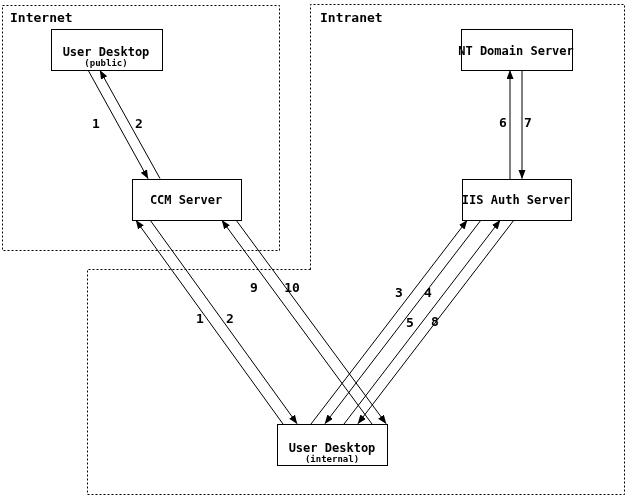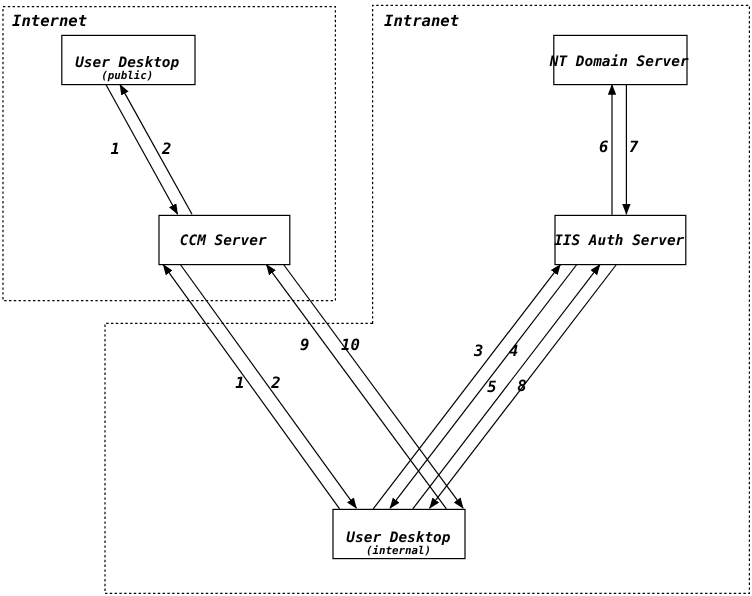--- a/index.html
+++ b/index.html
@@ -5,21 +5,20 @@
   html, body {
     margin: 0; padding: 0;
     background: #ffffff;
     font-family: "DejaVu Sans Mono", "Liberation Mono", monospace;
   }
   #stage {
     position: relative;
     width: 627px; height: 497px;
     background: #ffffff;
     overflow: hidden;
-    font-style: italic;
   }
   svg { display: block; }
   .zone-border {
     fill: none;
     stroke: #000000;
     stroke-width: 1;
     stroke-dasharray: 2 2;
   }
   .node-box {
     fill: #ffffff;

